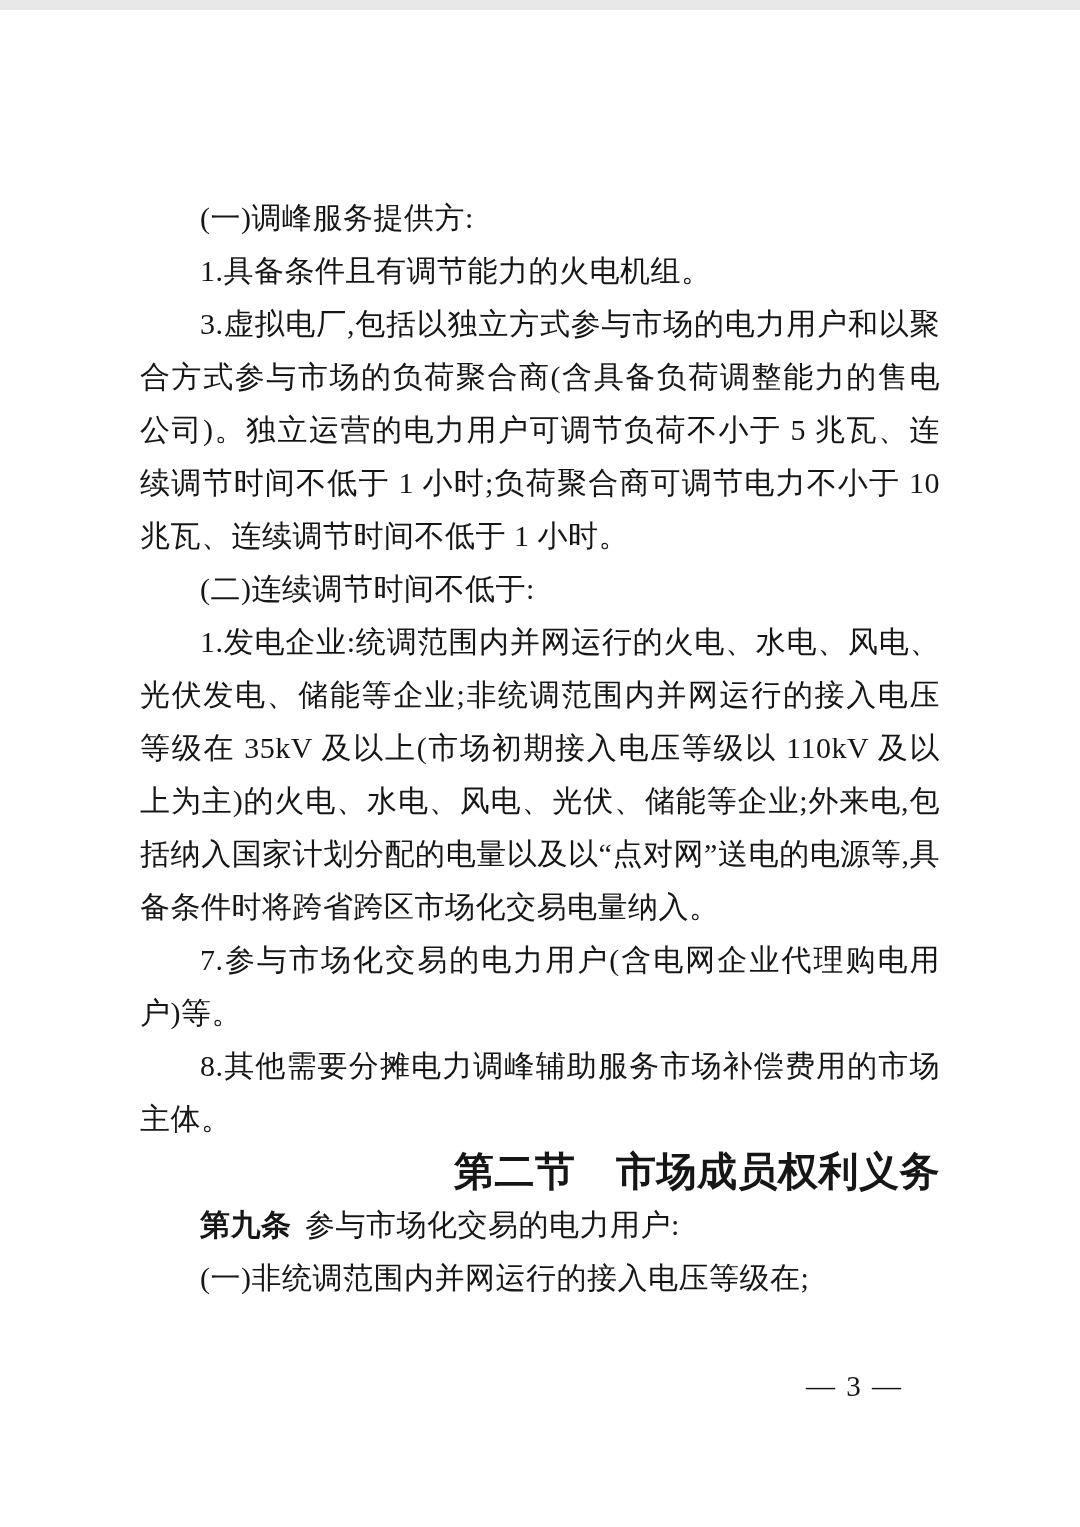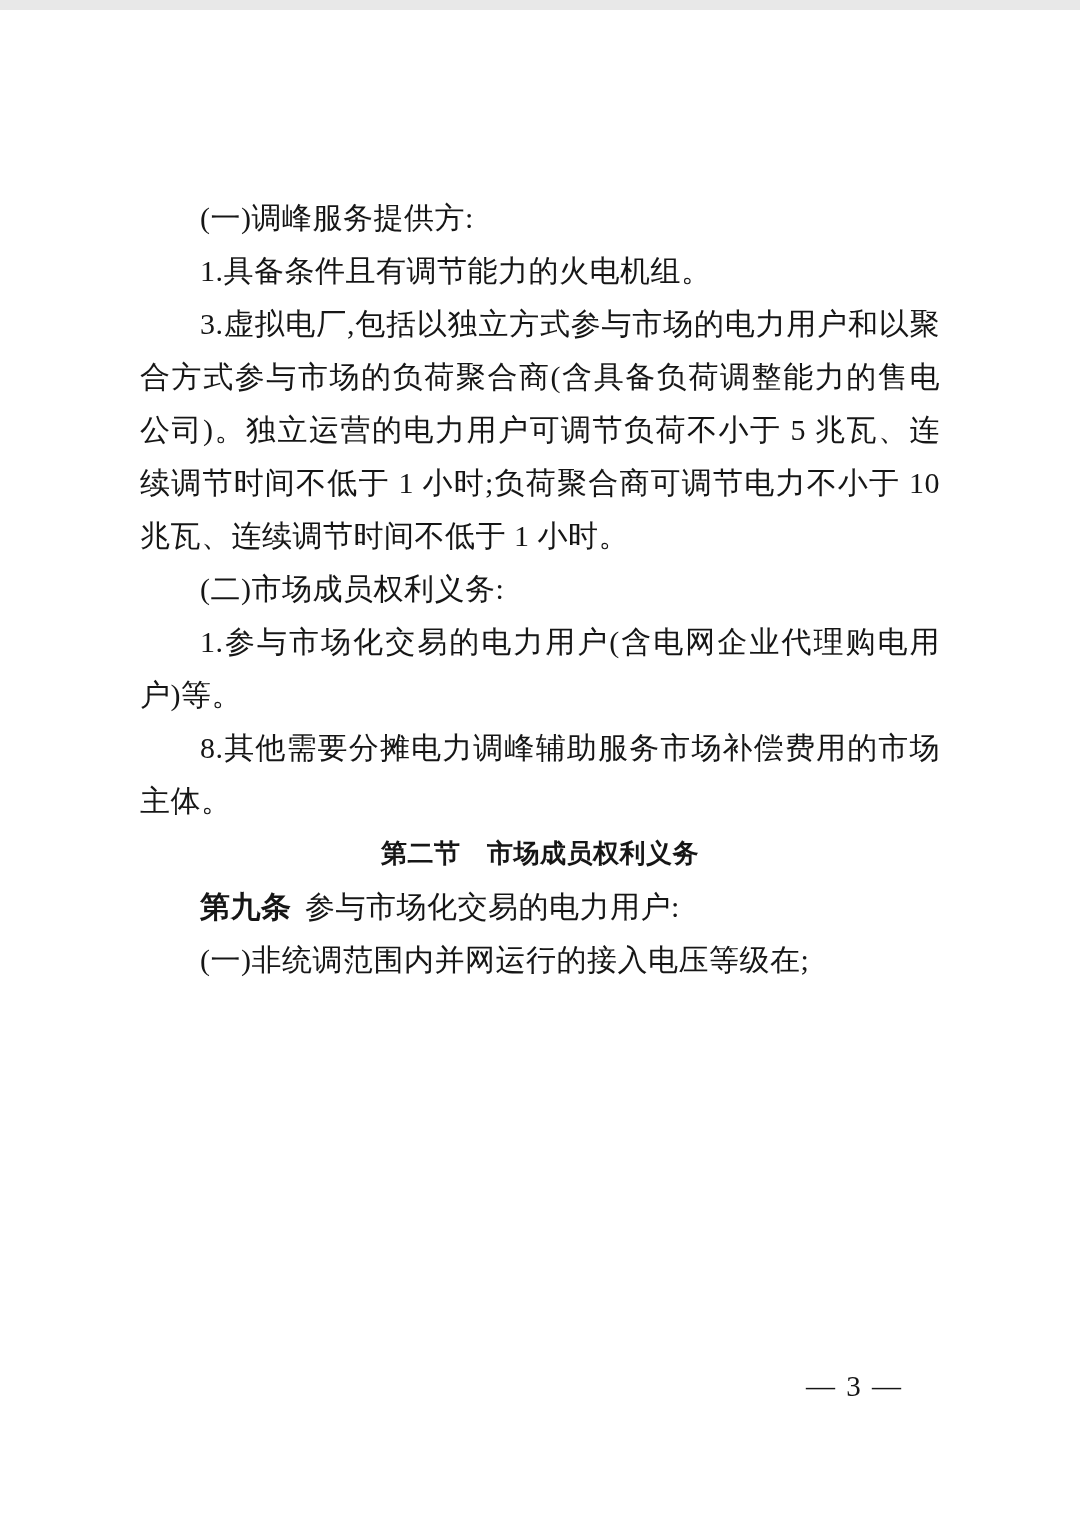--- a/index.html
+++ b/index.html
@@ -29,24 +29,24 @@
     letter-spacing: 0.5px;
   }
   p.body {
     margin: 0;
     padding: 0;
     text-indent: 2em;
   }
   h2.section-heading {
     margin: 0;
     padding: 0;
-    font-size: 26px;
+    font-size: 40px;
     line-height: 53px;
     font-weight: 700;
-    text-align: center;
+    text-align: right;
     text-indent: 0;
     letter-spacing: 0.5px;
   }
   .article-lead {
     font-weight: 700;
     margin-right: 0.45em;
   }
   .footer {
     position: absolute;
     top: 1356px;
@@ -58,21 +58,22 @@
   }
 </style>
 </head>
 <body>
 
 <div class="page">
   <main class="content">
     <p class="body">(一)调峰服务提供方:</p>
     <p class="body">1.具备条件且有调节能力的火电机组。</p>
     <p class="body">3.虚拟电厂,包括以独立方式参与市场的电力用户和以聚合方式参与市场的负荷聚合商(含具备负荷调整能力的售电公司)。独立运营的电力用户可调节负荷不小于 5 兆瓦、连续调节时间不低于 1 小时;负荷聚合商可调节电力不小于 10 兆瓦、连续调节时间不低于 1 小时。</p>
-    <p class="body">(二)市场成员权利义务:</p>
-    <p class="body">1.参与市场化交易的电力用户(含电网企业代理购电用户)等。</p>
+    <p class="body">(二)连续调节时间不低于:</p>
+    <p class="body">1.发电企业:统调范围内并网运行的火电、水电、风电、光伏发电、储能等企业;非统调范围内并网运行的接入电压等级在 35kV 及以上(市场初期接入电压等级以 110kV 及以上为主)的火电、水电、风电、光伏、储能等企业;外来电,包括纳入国家计划分配的电量以及以“点对网”送电的电源等,具备条件时将跨省跨区市场化交易电量纳入。</p>
+    <p class="body">7.参与市场化交易的电力用户(含电网企业代理购电用户)等。</p>
     <p class="body">8.其他需要分摊电力调峰辅助服务市场补偿费用的市场主体。</p>
     <h2 class="section-heading">第二节　市场成员权利义务</h2>
     <p class="body"><span class="article-lead">第九条</span><span>参与市场化交易的电力用户:</span></p>
     <p class="body">(一)非统调范围内并网运行的接入电压等级在;</p>
   </main>
   <div class="footer">— 3 —</div>
 </div>
 
 </body></html>

